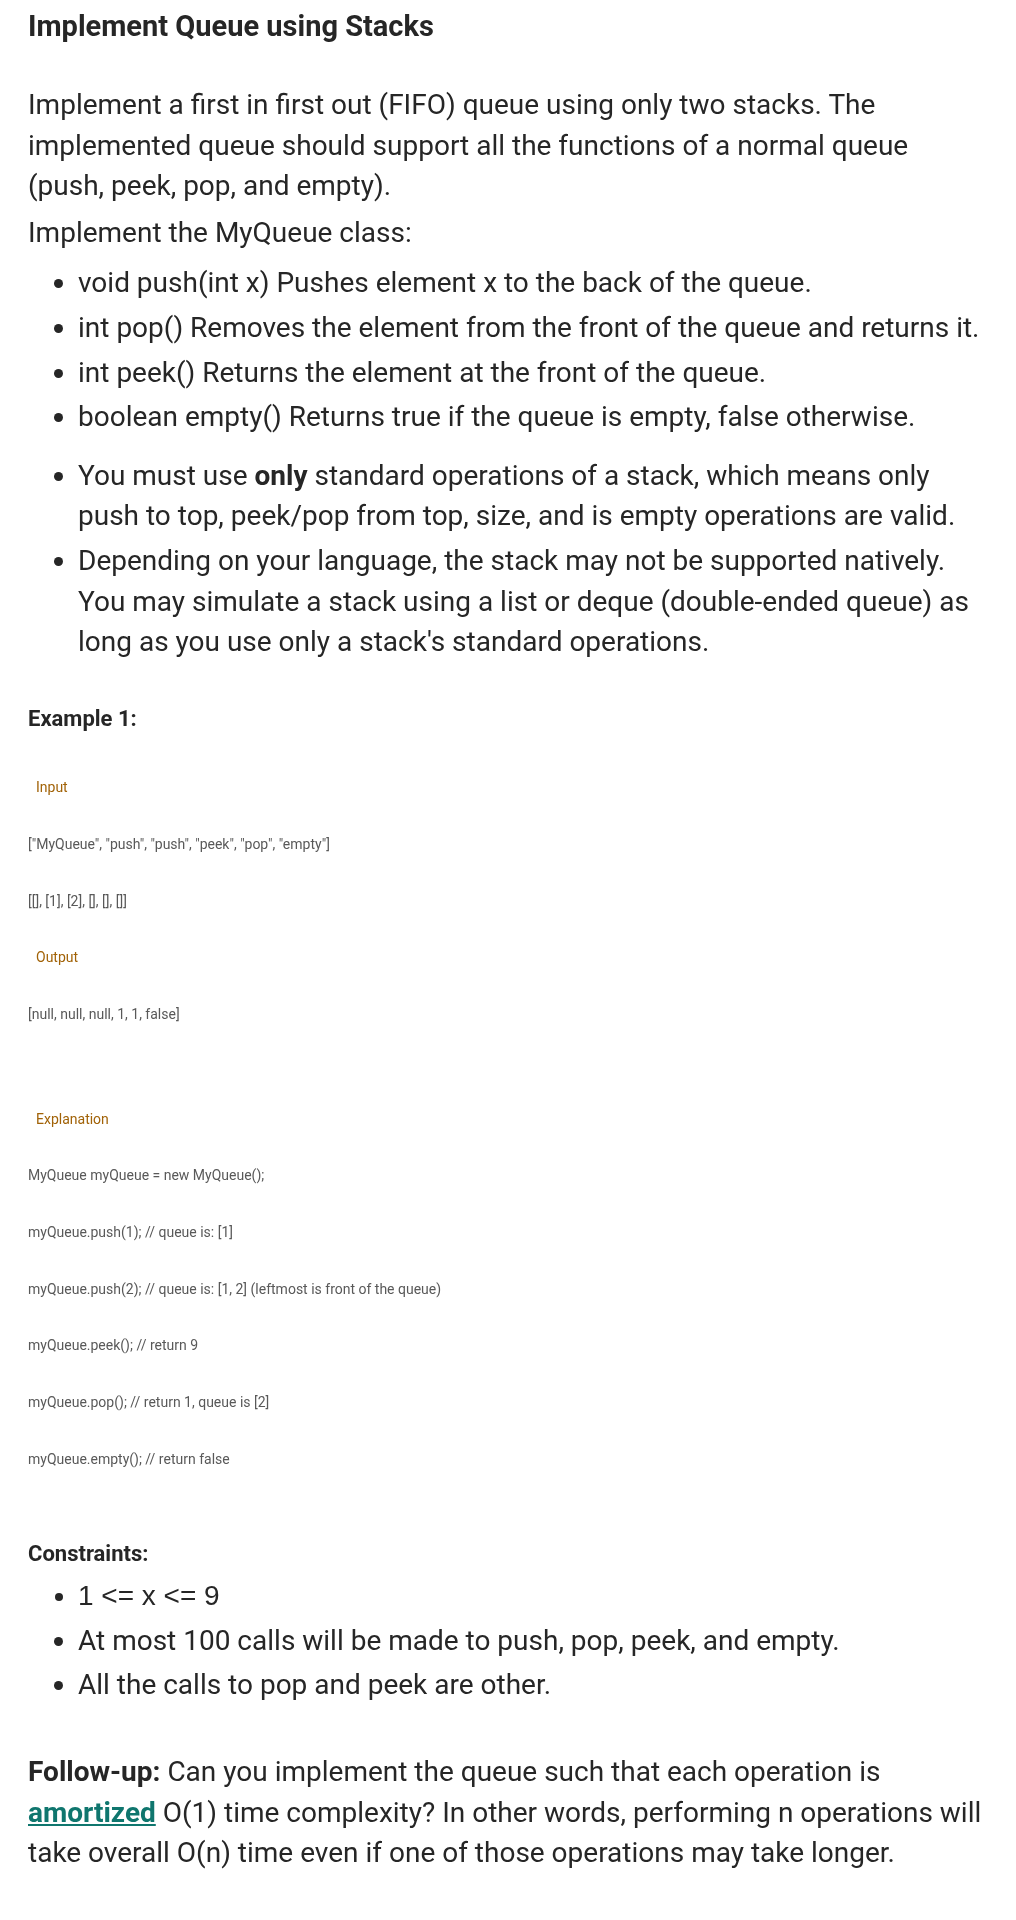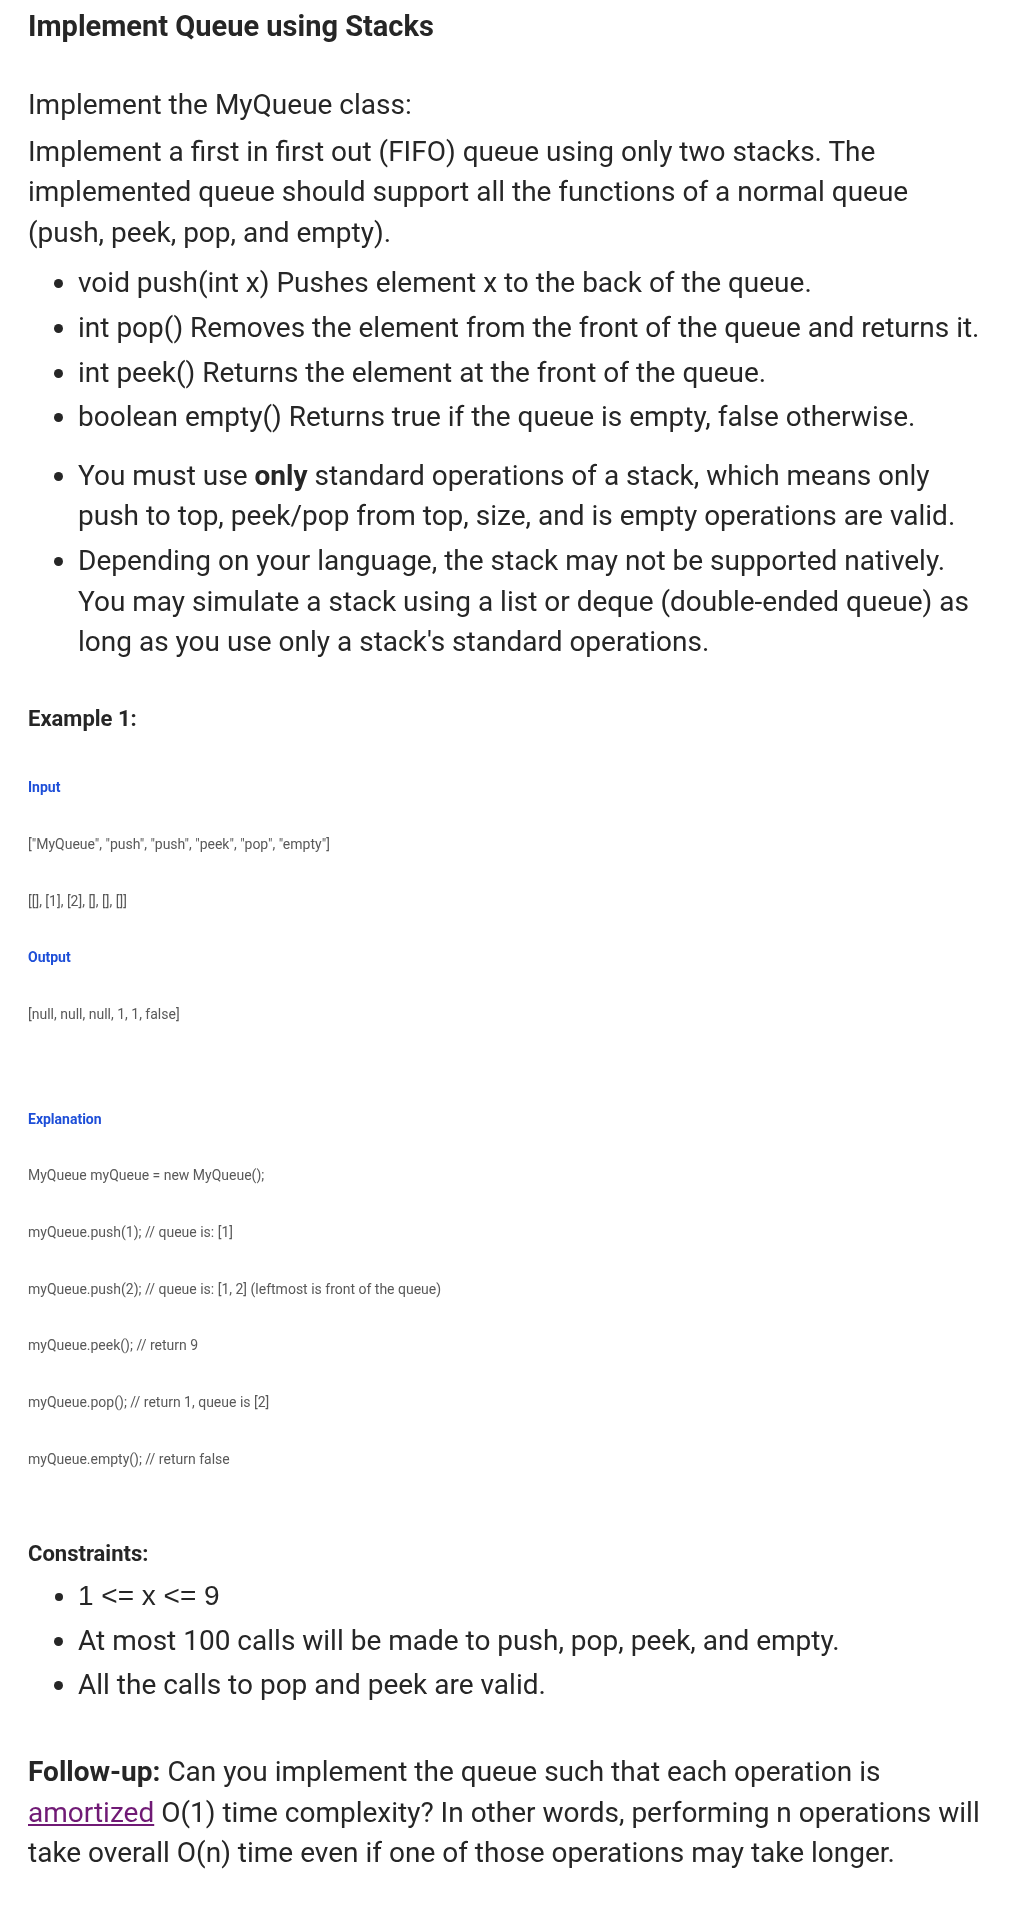--- a/index.html
+++ b/index.html
@@ -37,44 +37,44 @@
     margin-bottom: 6px;
   }
   .pre-block {
     font-family: -apple-system, "Segoe UI", Roboto, "Helvetica Neue", Arial, sans-serif;
     font-size: 14px;
     line-height: 1.35;
     color: #595959;
     white-space: pre-wrap;
     margin: 0 0 10px 0;
   }
-  .pre-block .b { font-weight: 700; color:#1d4ed8; }
+  .pre-block .b { font-weight: 400; color:#a16207;margin-left:8px; }
   .monoish {
     font-family: Liberation Sans, sans-serif;
     letter-spacing: 0;
   }
   .link {
-    color: #701a75;
-    font-weight: 400;
+    color: #0f766e;
+    font-weight: 700;
     text-decoration: underline;
   }
   .followup-block { margin-top: 46px; margin-bottom: 88px; }
   .intro-block { margin-bottom: 10px; }
   .notes-ul { margin-bottom: 40px; }
 </style>
 </head>
 <body>
 
 <div class="page">
 
   <p class="title">Implement Queue using Stacks</p>
 
   <div class="intro-block">
+    <p>Implement a first in first out (FIFO) queue using only two stacks. The implemented queue should support all the functions of a normal queue (push, peek, pop, and empty).</p>
     <p>Implement the MyQueue class:</p>
-    <p>Implement a first in first out (FIFO) queue using only two stacks. The implemented queue should support all the functions of a normal queue (push, peek, pop, and empty).</p>
   </div>
 
   <ul>
     <li>void push(int x) Pushes element x to the back of the queue.</li>
     <li>int pop() Removes the element from the front of the queue and returns it.</li>
     <li>int peek() Returns the element at the front of the queue.</li>
     <li>boolean empty() Returns true if the queue is empty, false otherwise.</li>
   </ul>
 
 
@@ -103,20 +103,20 @@
     <div>myQueue.peek(); // return 9</div>
     <div>myQueue.pop(); // return 1, queue is [2]</div>
     <div>myQueue.empty(); // return false</div>
   </div>
 
   <p class="heading" style="">Constraints:</p>
 
   <ul>
     <li class="monoish">1 &lt;= x &lt;= 9</li>
     <li>At most 100 calls will be made to push, pop, peek, and empty.</li>
-    <li>All the calls to pop and peek are valid.</li>
+    <li>All the calls to pop and peek are other.</li>
   </ul>
 
   <p class="followup-block">
     <span class="strong">Follow-up:</span><span> Can you implement the queue such that each operation is </span><a class="link" href="#">amortized</a><span> O(1) time complexity? In other words, performing n operations will take overall O(n) time even if one of those operations may take longer.</span>
   </p>
 
 </div>
 
 </body></html>

